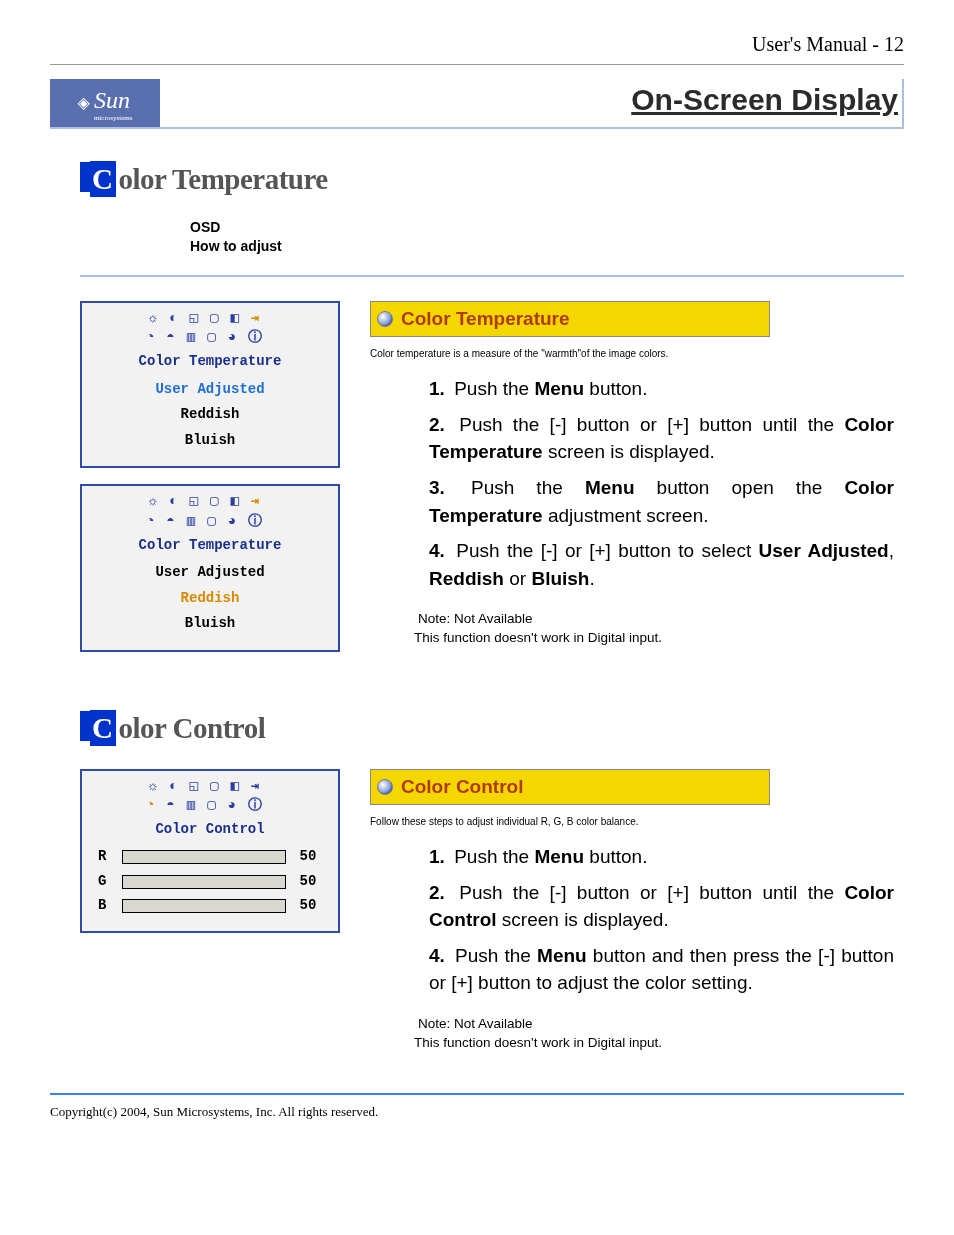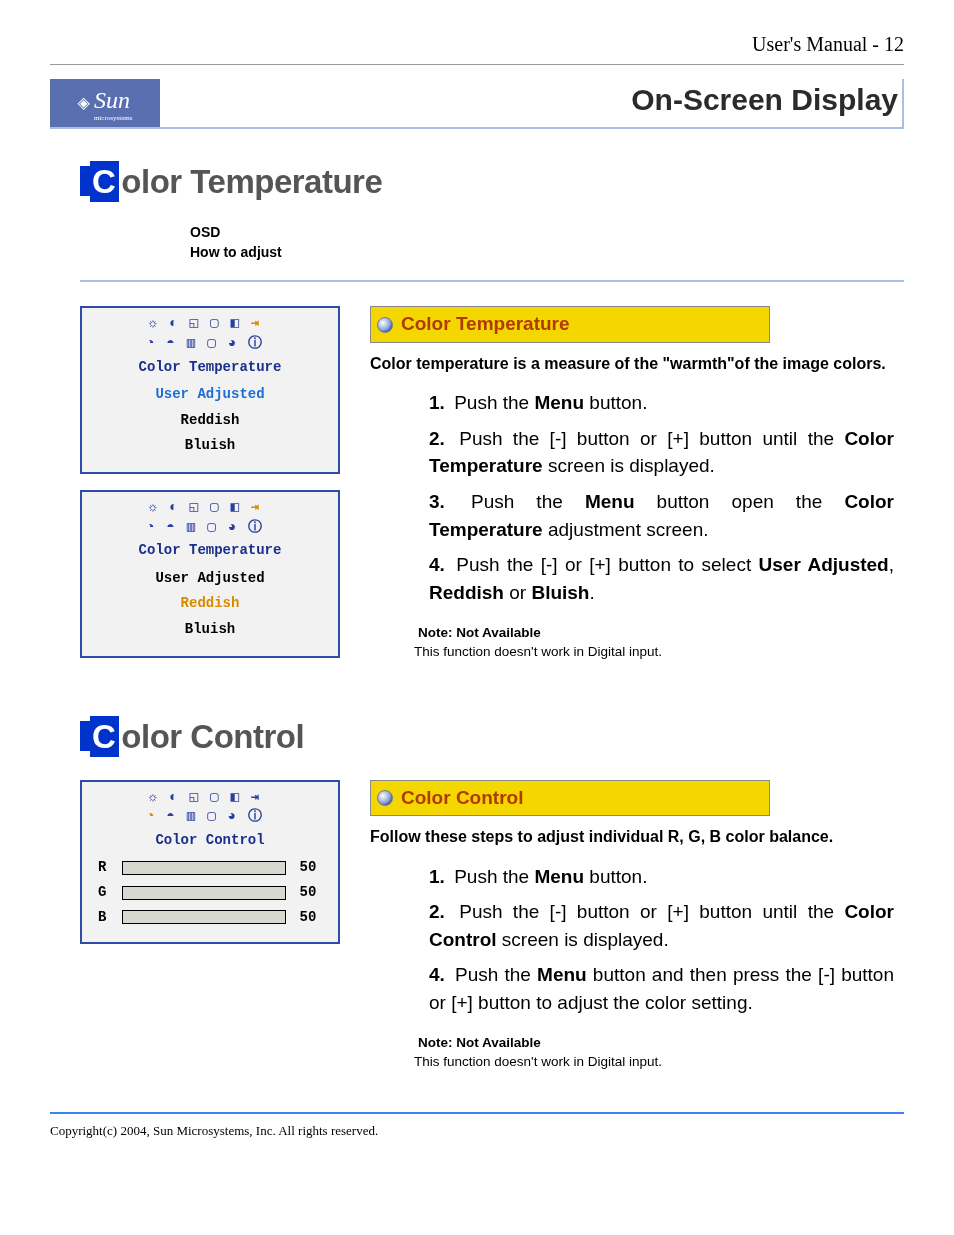--- a/index.html
+++ b/index.html
@@ -42,28 +42,30 @@
   .logo-diamond { font-size: 16px; font-style: normal; }
   .logo-sub { font-size: 7px; font-style: normal; display:block; text-align:center; line-height:1; margin-top:-2px;}
   .header-title {
     flex: 1;
     text-align: right;
     font-size: 30px;
     font-weight: bold;
     padding: 0 4px 6px 0;
     color: #2b2b2b;
     border-right: 2px solid #a7c0e4;
+    text-decoration: underline;
   }
   .section-hdr {
-    font-size: 33px;
+    font-size: 29px;
     font-weight: bold;
     color: #555;
     margin: 10px 0 18px 30px;
     position: relative;
     letter-spacing: -0.5px;
+    font-family: Liberation Serif, serif;
   }
   .section-hdr .accent {
     display: inline-block;
     width: 12px;
     height: 30px;
     background: #0033cc;
     vertical-align: -3px;
     margin-right: -2px;
   }
   .section-hdr .first-letter {
@@ -138,26 +140,26 @@
     gap: 8px;
     margin-bottom: 10px;
   }
   .bullet-circle {
     width: 16px; height: 16px; border-radius: 50%;
     background: radial-gradient(circle at 35% 35%, #fff, #8aa1d6 55%, #2b4aa8 80%);
     border: 1px solid #7a7a7a;
     flex-shrink: 0;
   }
   .yellow-hdr .t { color: #b13a00; font-weight: bold; font-size: 19px; }
-  .intro { font-weight: bold; font-size: 16px; text-align: justify; margin-bottom: 14px; }
+  .intro { font-weight: normal; font-size: 10px; text-align: justify; margin-bottom: 14px; }
   ol.steps { list-style: none; padding-left: 18px; }
   ol.steps li { margin-bottom: 8px; font-size: 19px; line-height: 1.45; text-align: justify; margin-left: 41px; }
   ol.steps li .num { font-weight: bold; margin-right: 4px; }
   .note { margin-top: 18px; font-size: 13.5px; }
-  .note .nhead { font-weight: bold; padding-left: 48px; }
+  .note .nhead { font-weight: normal; padding-left: 48px; }
   .note .nbody { padding-left: 44px; }
 
   .footer-line {
     border-top: 2px solid #3b82f6;
     margin-top: 40px;
     padding-top: 8px;
     font-size: 13px;
     font-family: Georgia, serif;
   }
 </style>

